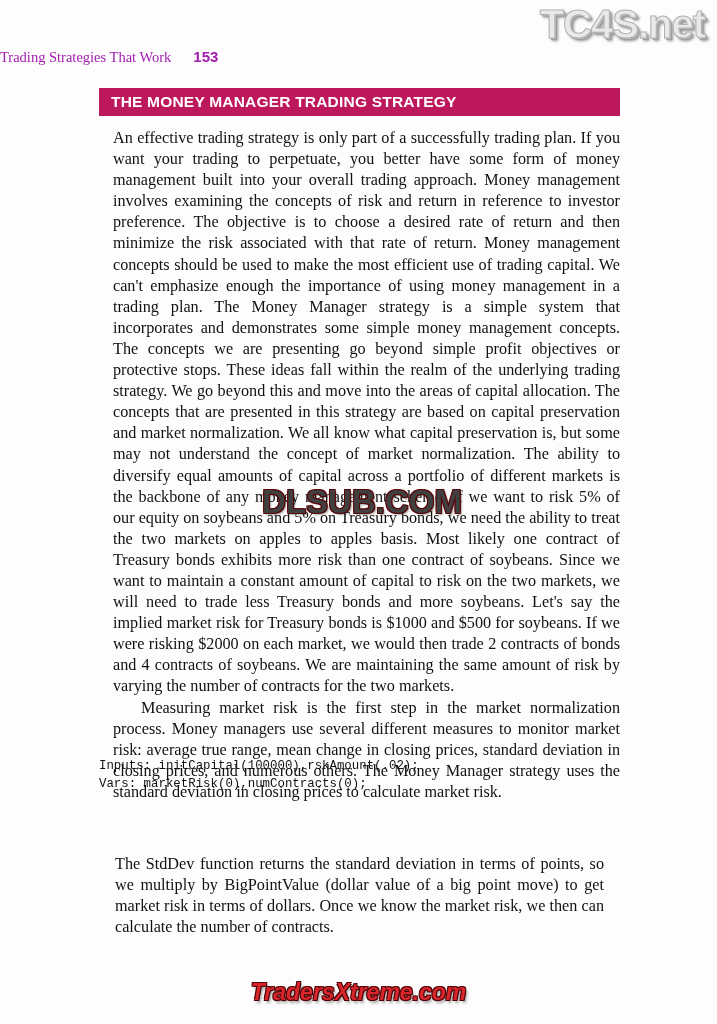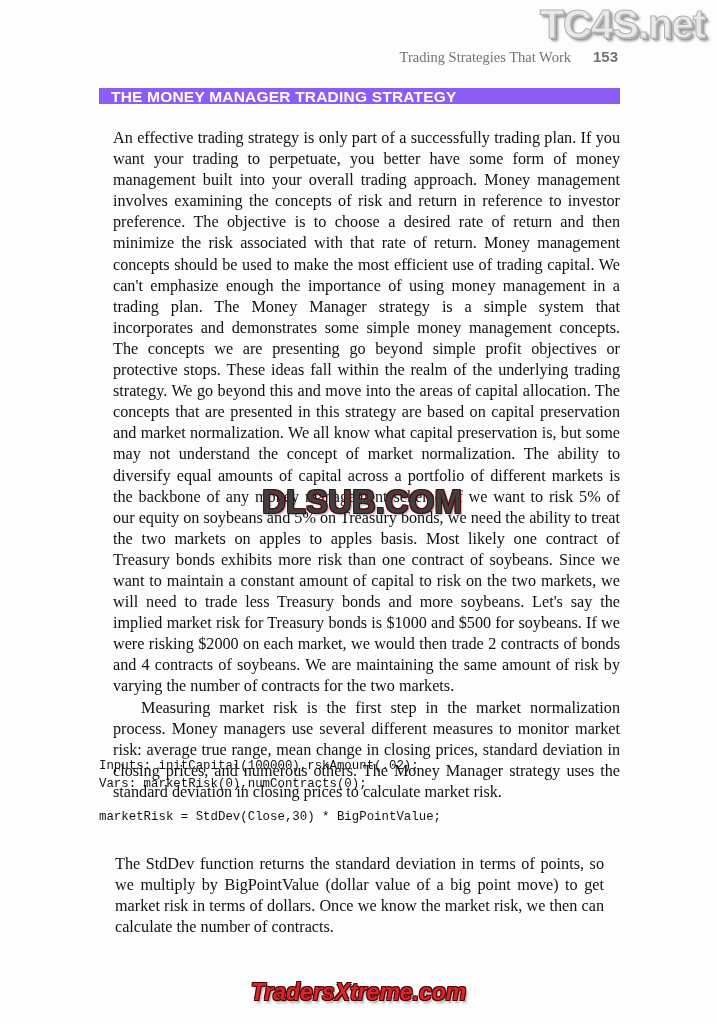--- a/index.html
+++ b/index.html
@@ -38,42 +38,42 @@
     -webkit-text-stroke: 1px #b0b0b0;
     user-select: none;
   }
 
   
   .runhead {
     position: absolute;
     top: 48px;
     left: 0;
     right: 99px;
-    text-align: right;
     font-family: "Liberation Serif", serif;
     font-size: 14.5px;
-    color: #737373;
+    color: #a21caf;
   }
   .runhead .folio {
     font-family: "Liberation Sans", sans-serif;
     font-weight: bold;
     font-size: 15px;
     margin-left: 22px;
   }
 
   
   .headbar {
     position: absolute;
     top: 88px;
     left: 99px;
     width: 521px;
-    height: 16px;
-    background: #8b5cf6;
+    height: 28px;
+    background: #be185d;
     color: #ffffff;
     display: flex;
+    align-items: center;
   }
   .headbar span {
     font-family: "Liberation Sans", sans-serif;
     font-weight: bold;
     font-size: 15.5px;
     letter-spacing: 0.2px;
     padding-left: 12px;
   }
 
   
@@ -183,21 +183,20 @@
     <span>THE MONEY MANAGER TRADING STRATEGY</span>
   </div>
 
   <div class="body">
     <p>An effective trading strategy is only part of a successfully trading plan. If you want your trading to perpetuate, you better have some form of money management built into your overall trading approach. Money management involves examining the concepts of risk and return in reference to investor preference. The objective is to choose a desired rate of return and then minimize the risk associated with that rate of return. Money management concepts should be used to make the most efficient use of trading capital. We can't emphasize enough the importance of using money management in a trading plan. The Money Manager strategy is a simple system that incorporates and demonstrates some simple money management concepts. The concepts we are presenting go beyond simple profit objectives or protective stops. These ideas fall within the realm of the underlying trading strategy. We go beyond this and move into the areas of capital allocation. The concepts that are presented in this strategy are based on capital preservation and market normalization. We all know what capital preservation is, but some may not understand the concept of market normalization. The ability to diversify equal amounts of capital across a portfolio of different markets is the backbone of any money management scheme. If we want to risk 5% of our equity on soybeans and 5% on Treasury bonds, we need the ability to treat the two markets on apples to apples basis. Most likely one contract of Treasury bonds exhibits more risk than one contract of soybeans. Since we want to maintain a constant amount of capital to risk on the two markets, we will need to trade less Treasury bonds and more soybeans. Let's say the implied market risk for Treasury bonds is $1000 and $500 for soybeans. If we were risking $2000 on each market, we would then trade 2 contracts of bonds and 4 contracts of soybeans. We are maintaining the same amount of risk by varying the number of contracts for the two markets.</p>
     <p class="indent">Measuring market risk is the first step in the market normalization process. Money managers use several different measures to monitor market risk: average true range, mean change in closing prices, standard deviation in closing prices, and numerous others. The Money Manager strategy uses the standard deviation in closing prices to calculate market risk.</p>
   </div>
 
   <div class="code code-a">Inputs: initCapital(100000),rskAmount(.02);
 Vars: marketRisk(0),numContracts(0);</div>
-  <div class="code code-b">marketRisk = StdDev(Close,30) * BigPointValue;</div>
 
   <div class="tail">
     <p>The StdDev function returns the standard deviation in terms of points, so we multiply by BigPointValue (dollar value of a big point move) to get market risk in terms of dollars. Once we know the market risk, we then can calculate the number of contracts.</p>
   </div>
 
   <div class="wm-center">DLSUB.COM</div>
 
   <div class="wm-bottom">TradersXtreme.com</div>
 
 </div>

